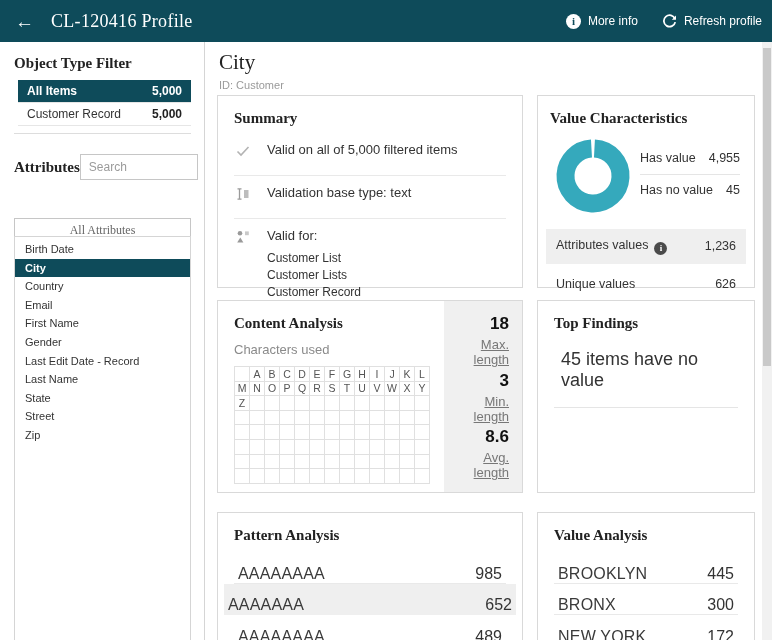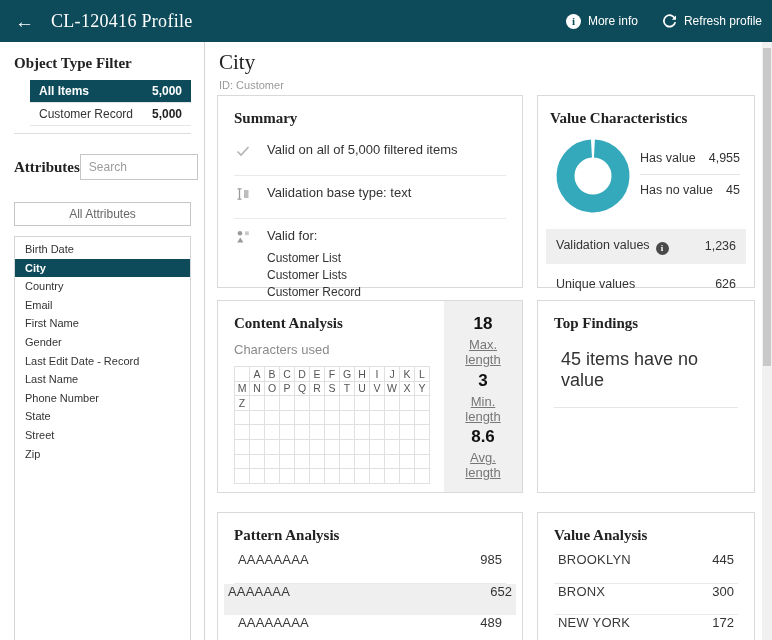--- a/index.html
+++ b/index.html
@@ -20,38 +20,38 @@
   .info-badge { width:15px; height:15px; border-radius:50%; background:#fff;
     color:#0e4b5a; font:700 11px "Liberation Serif", serif;
     display:flex; align-items:center; justify-content:center; }
   .refresh-glyph svg { display:block; }
 
   
   .sidebar { position:absolute; top:42px; left:0; width:205px; bottom:0;
     background:#fff; border-right:1px solid #d5d5d5; }
   .side-title { font:700 15px "Liberation Serif", serif; color:#222; }
   .otf-title { position:absolute; top:13px; left:14px; }
-  #filter-list { position:absolute; top:38px; left:30px; right:13px; }
+  #filter-list { position:absolute; top:38px; left:18px; right:13px; }
   .filter-row { display:flex; justify-content:space-between; align-items:center;
     height:23px; padding:0 9px; font-size:12px; color:#333; cursor:pointer;
     border-bottom:1px solid #e6e6e6; }
   .filter-row .count { font-weight:700; color:#222; }
   .filter-row.selected { background:#0e4b5a; color:#fff; font-weight:700; }
   .filter-row.selected .count { color:#fff; }
   .sidebar-divider { position:absolute; top:91px; left:14px; right:13px;
     border-top:1px solid #ddd; }
   .attr-head { position:absolute; top:112px; left:14px; right:13px;
     display:flex; justify-content:space-between; align-items:center; }
   .attr-search { width:118px; height:26px; border:1px solid #c6c6c6;
     font-size:12px; padding:4px 8px; color:#333; outline:none;
     font-family:"Liberation Sans", sans-serif; }
   .attr-search::placeholder { color:#9b9b9b; }
-  .all-attr-btn { position:absolute; top:160px; left:14px; right:13px; height:24px;
+  .all-attr-btn { position:absolute; top:176px; left:14px; right:13px; height:24px;
     border:1px solid #c6c6c6; background:#fff; color:#666; font-size:12px;
-    text-align:center; cursor:pointer; font-family:Liberation Sans, sans-serif; }
+    text-align:center; cursor:pointer; font-family:Liberation Serif, serif; }
   .attr-list { position:absolute; top:194px; left:14px; right:13px; bottom:0;
     border:1px solid #d5d5d5; border-bottom:none; background:#fff; padding-top:3px; }
   .attr-item { height:18.6px; line-height:18.6px; padding-left:10px;
     font-size:11px; color:#333; cursor:pointer; white-space:nowrap; }
   .attr-item.selected { background:#0e4b5a; color:#fff; font-weight:700; }
 
   
   .main { position:absolute; left:205px; top:42px; right:10px; bottom:0;
     background:#fff; overflow:hidden; }
   .main-title { position:absolute; left:14px; top:8px;
@@ -88,35 +88,35 @@
   
   #card-content { left:12px; top:258px; width:306px; height:193px; }
   .ca-sub { font-size:13px; color:#8a8a8a; margin-top:10px; }
   .ca-grid { margin-top:9px; display:grid; grid-template-columns:repeat(13,15px);
     grid-auto-rows:14.6px; border-left:1px solid #e0e0e0; border-top:1px solid #e0e0e0;
     width:196px; }
   .ca-cell { border-right:1px solid #e0e0e0; border-bottom:1px solid #e0e0e0;
     font-size:10.5px; color:#555; display:flex; align-items:center; justify-content:center; }
   .ca-panel { position:absolute; right:0; top:0; bottom:0; width:78px; background:#f0f0f0;
     display:flex; flex-direction:column; justify-content:space-between;
-    align-items:center; text-align:center; padding:13px 13px 12px; }
+    align-items:center; text-align:right; padding:13px 13px 12px; }
   .stat-value { font-weight:700; font-size:17px; color:#111; }
   .stat-label { font-size:13px; color:#777; margin-top:3px;text-decoration:underline; }
 
   
   #card-topfind { left:332px; top:258px; width:218px; height:193px; }
   .tf-item { font-size:18px; color:#333; padding:17px 0 16px 7px;
     border-bottom:1px solid #e5e5e5; cursor:pointer; }
 
   
   #card-pattern { left:12px; top:470px; width:306px; height:220px; padding-bottom:0; }
   #card-valueanal { left:332px; top:470px; width:218px; height:220px; padding-bottom:0; }
   .list-rows { margin-top:8px; }
-  .a-row { display:flex; justify-content:space-between; align-items:flex-start; height:31.5px;
-    padding:0 4px; font-size:13px; color:#3a3a3a; border-bottom:1px solid #e9e9e9;
+  .a-row { display:flex; justify-content:space-between; align-items:flex-end; height:31.5px;
+    padding:0 4px; font-size:16px; color:#3a3a3a; border-bottom:1px solid #e9e9e9;
     cursor:pointer; letter-spacing:.2px;gap:30px; }
   .a-row.highlight { background:#efefef; border-bottom-color:#efefef;
     margin:0 -10px; padding:0 4px; }
   .a-row .cnt { color:#333; letter-spacing:0; }
 
   
   .scrollbar { position:absolute; right:0; top:42px; width:10px; bottom:0; background:#f1f1f1; }
   .scroll-thumb { position:absolute; top:6px; left:1px; width:8px; height:318px;
     background:#c9c9c9; }
 </style>
@@ -167,21 +167,20 @@
     <button class="all-attr-btn">All Attributes</button>
     <div class="attr-list">
         <div class="attr-item">Birth Date</div>
         <div class="attr-item selected">City</div>
         <div class="attr-item">Country</div>
         <div class="attr-item">Email</div>
         <div class="attr-item">First Name</div>
         <div class="attr-item">Gender</div>
         <div class="attr-item">Last Edit Date - Record</div>
         <div class="attr-item">Last Name</div>
-        <div class="attr-item">Phone Number</div>
         <div class="attr-item">State</div>
         <div class="attr-item">Street</div>
         <div class="attr-item">Zip</div>
       </div>
   </aside>
 
   <main class="main">
     <div class="main-title">City</div>
     <div class="main-subtitle">ID: Customer</div>
 
@@ -243,21 +242,21 @@
             <span>4,955</span>
           </div>
           <div class="vc-row">
             <span>Has no value</span>
             <span>45</span>
           </div>
         </div>
       </div>
       <div class="vc-band gray">
         <span>
-          <span>Validation values</span><span class="mini-info">i</span>
+          <span>Attributes values</span><span class="mini-info">i</span>
         </span>
         <span>1,236</span>
       </div>
       <div class="vc-band">
         <span>Unique values</span>
         <span>626</span>
       </div>
     </section>
 
     <section class="card" id="card-content">

